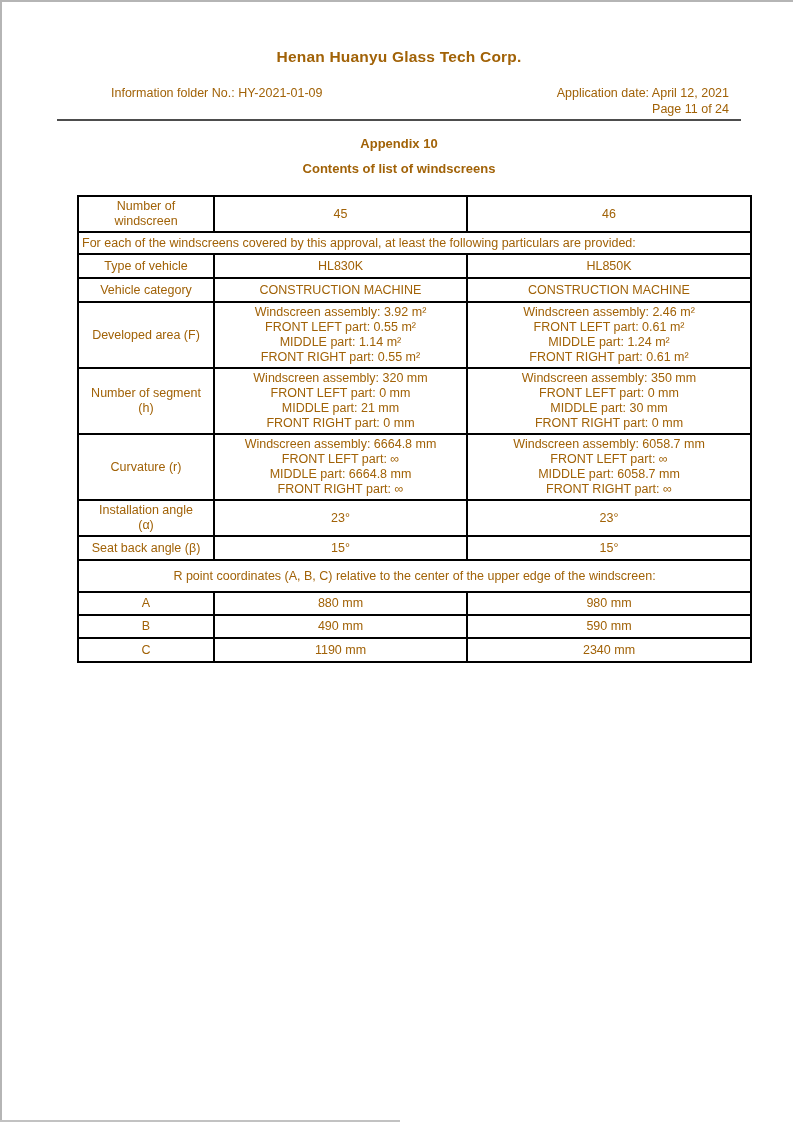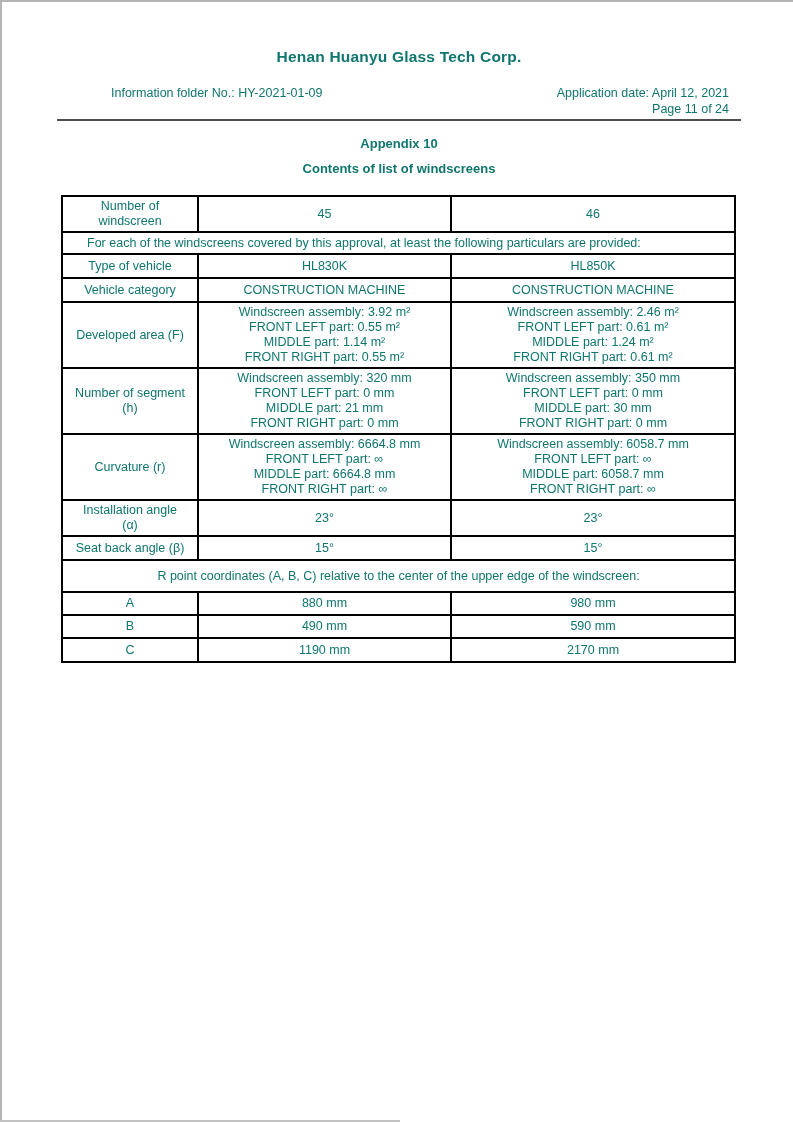--- a/index.html
+++ b/index.html
@@ -2,21 +2,21 @@
 <html><head>
 <meta charset="utf-8">
 <style>
   html,body { margin:0; padding:0; background:#ffffff; }
   .page {
     position: relative;
     width: 793px;
     height: 1122px;
     background: #ffffff;
     font-family: "Liberation Sans", "DejaVu Sans", sans-serif;
-    color: #0f766e;
+    color: #a16207;
     overflow: hidden;
   }
   
   .edge-top    { position:absolute; top:0; left:0; width:793px; height:2px; background:#b5b5b5; }
   .edge-left   { position:absolute; top:0; left:0; width:2px; height:1122px; background:#b5b5b5; }
   .edge-bottom { position:absolute; bottom:0; left:0; width:400px; height:2px; background:#c2c2c2; }
 
   .content { position:absolute; left:57px; top:0; width:684px; }
 
   .company {
@@ -48,41 +48,41 @@
   }
   .subtitle {
     margin-top: 10px;
     text-align: center;
     font-size: 13px;
     font-weight: bold;
   }
 
   table.ws {
     margin-top: 19px;
-    margin-left: 4px;
+    margin-left: 20px;
     border-collapse: collapse;
     table-layout: fixed;
     width: 673px;
     font-size: 12.5px;
     line-height: 15px;
   }
   table.ws col.c-label { width:136px; }
   table.ws col.c-45    { width:253px; }
   table.ws col.c-46    { width:284px; }
   table.ws td {
     border: 2px solid #000000;
     text-align: center;
     vertical-align: middle;
     padding: 2px 4px;
     white-space: pre-line;
     overflow: hidden;
   }
   table.ws td.note {
     text-align: left;
-    padding-left: 24px;
+    padding-left: 3px;
     white-space: normal;
   }
 </style>
 </head>
 <body>
 
 <div class="page">
   <div class="edge-top"></div>
   <div class="edge-left"></div>
   <div class="edge-bottom"></div>
@@ -184,19 +184,19 @@
           <td>980 mm</td>
         </tr>
         <tr style="height:23px">
           <td>B</td>
           <td>490 mm</td>
           <td>590 mm</td>
         </tr>
         <tr style="height:24px">
           <td>C</td>
           <td>1190 mm</td>
-          <td>2170 mm</td>
+          <td>2340 mm</td>
         </tr>
       </tbody>
     </table>
 
   </div>
 </div>
 
 </body></html>

